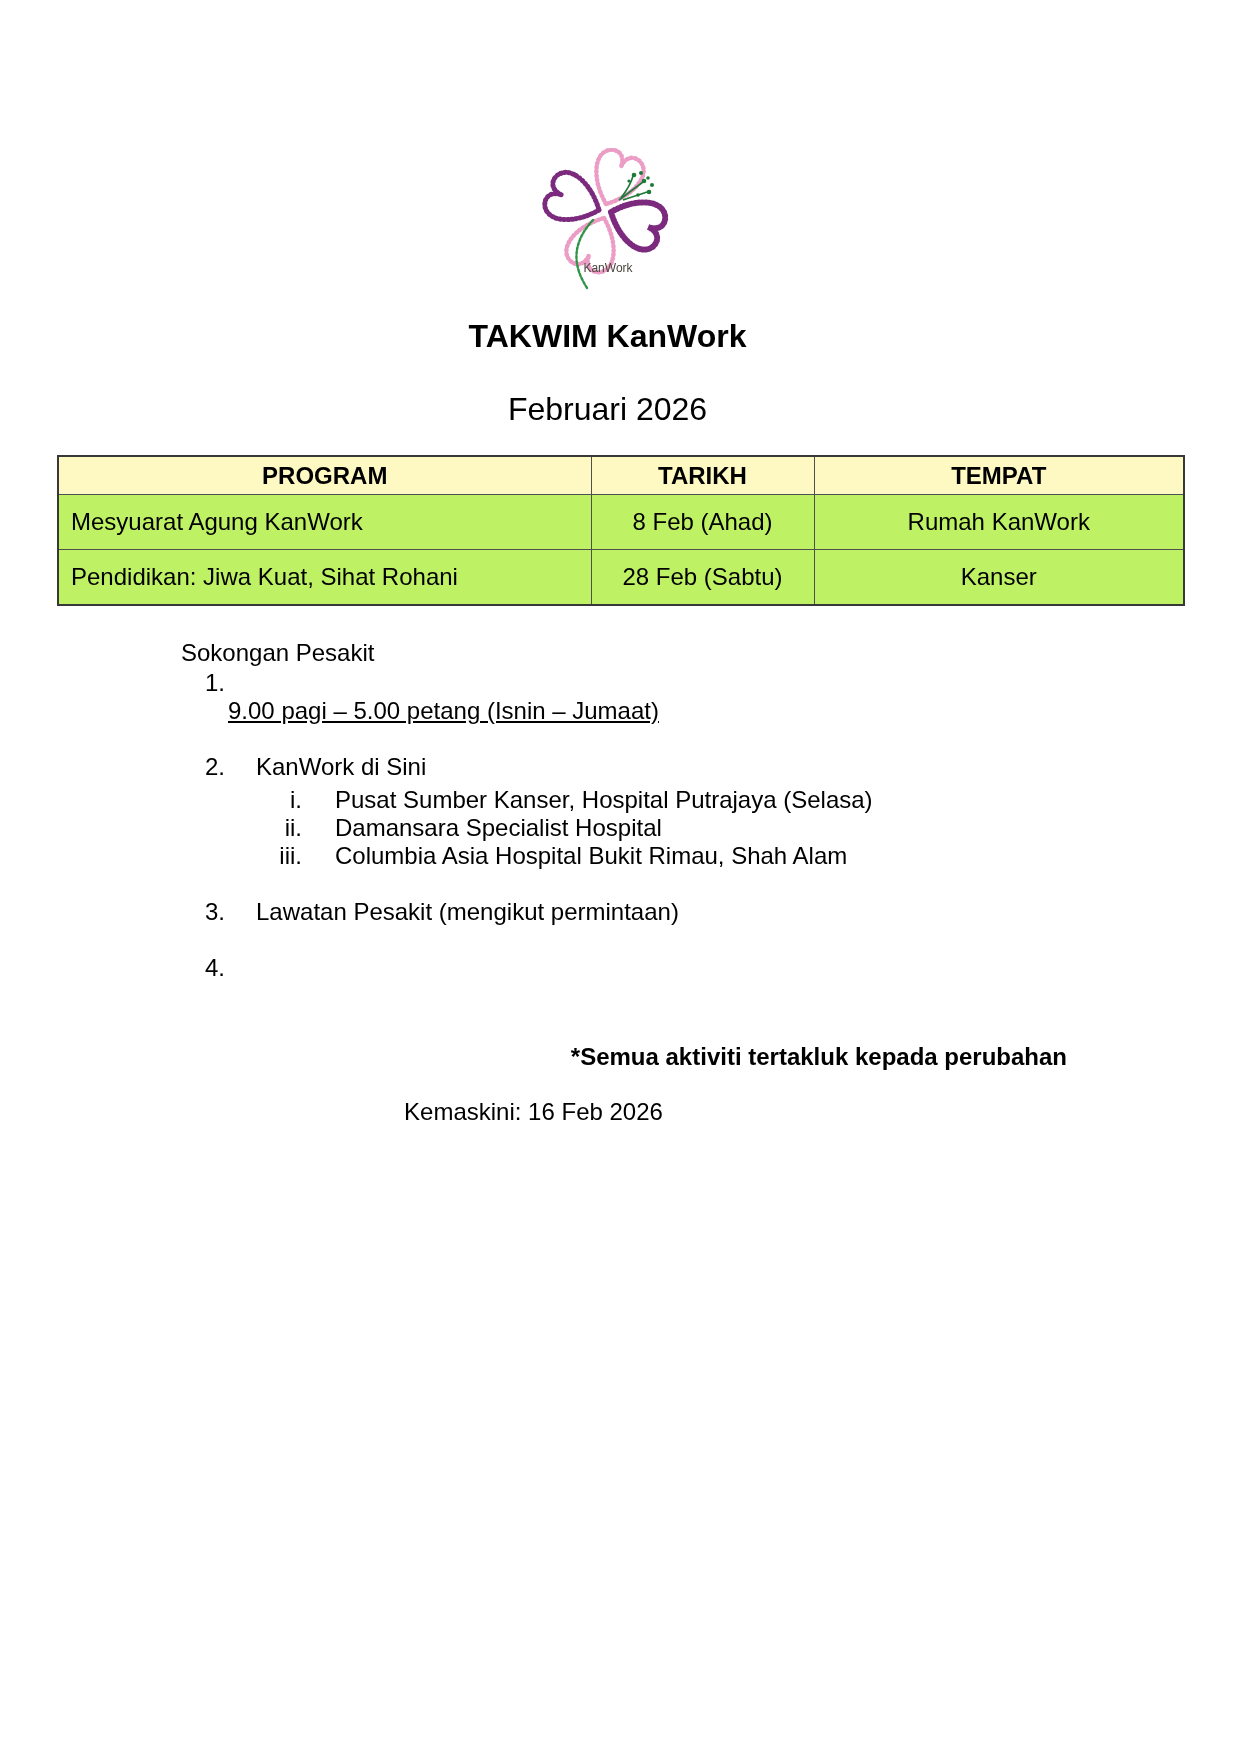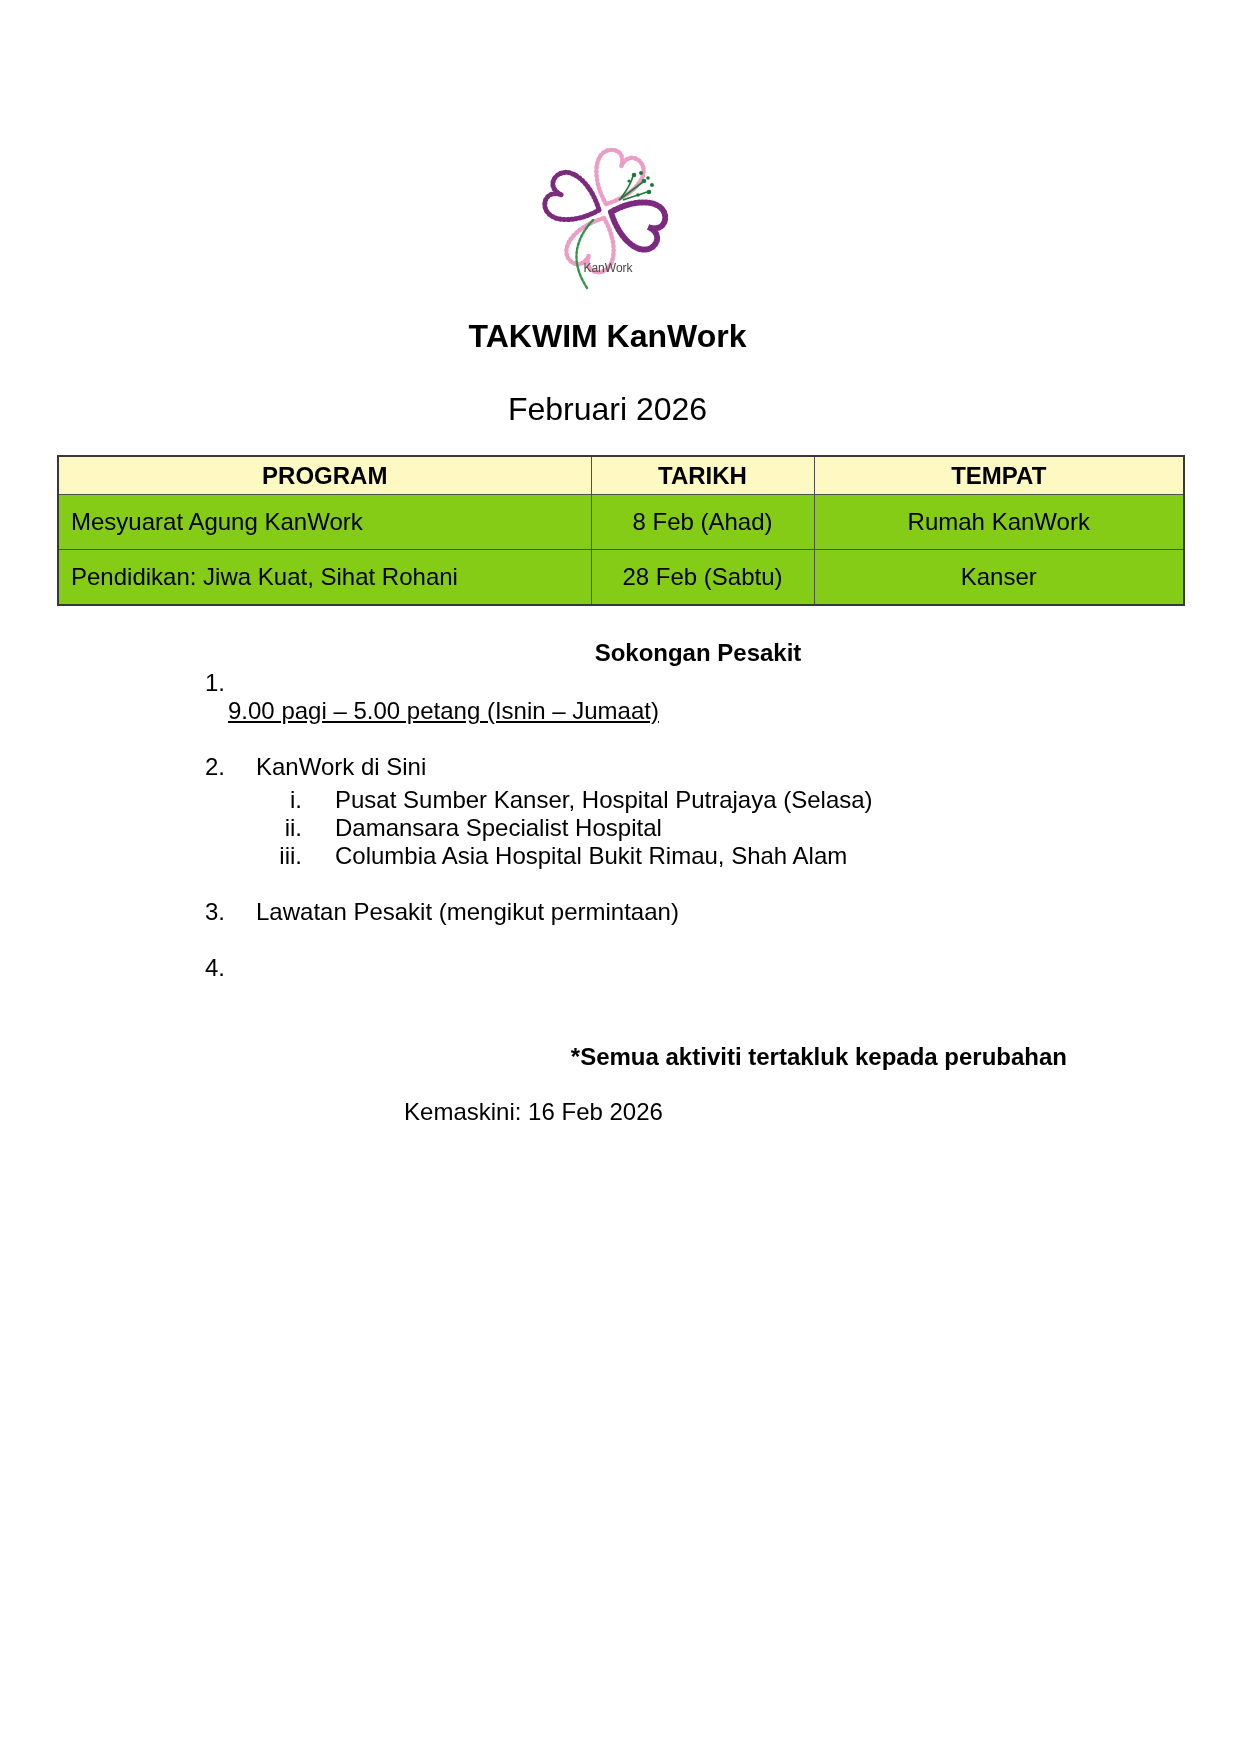--- a/index.html
+++ b/index.html
@@ -44,33 +44,33 @@
   table.program th{
     height:35px;
     background:#fef9c3;
     border:1px solid #4f4f4f;
     font-weight:bold;text-align:center;
     font-size:24px;
   }
   table.program td{
     height:52px;
     border:1px solid #4f4f4f;
-    background:#84cc16;
+    background:#bef264;
     text-align:center;
   }
   table.program td.cell-left{
     text-align:left;
     padding-left:12px;
   }
   
   .support{
     margin:33px 0 0 181px;
     font-size:24px;line-height:28px;
   }
-  .support-heading{font-weight:bold;text-align:center;}
+  .support-heading{font-weight:normal;}
   .item-row{display:flex;margin-top:0;}
   .item-row.first{margin-top:2px;}
   .item-row.gap{margin-top:28px;}
   .item-num{margin-left:24px;width:51px;flex:0 0 auto;}
   .item-cont{margin-left:47px;text-decoration:underline;}
   .sub-list{margin-top:5px;}
   .sub-row{display:flex;}
   .sub-num{width:121px;text-align:right;flex:0 0 auto;}
   .sub-txt{margin-left:33px;}
   

